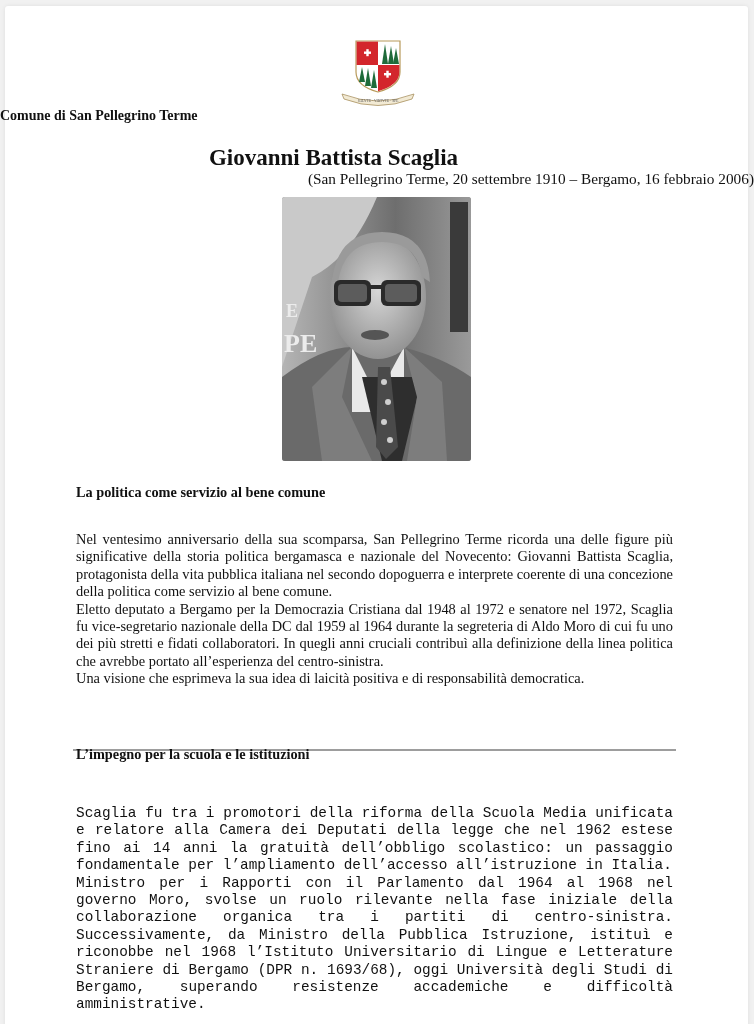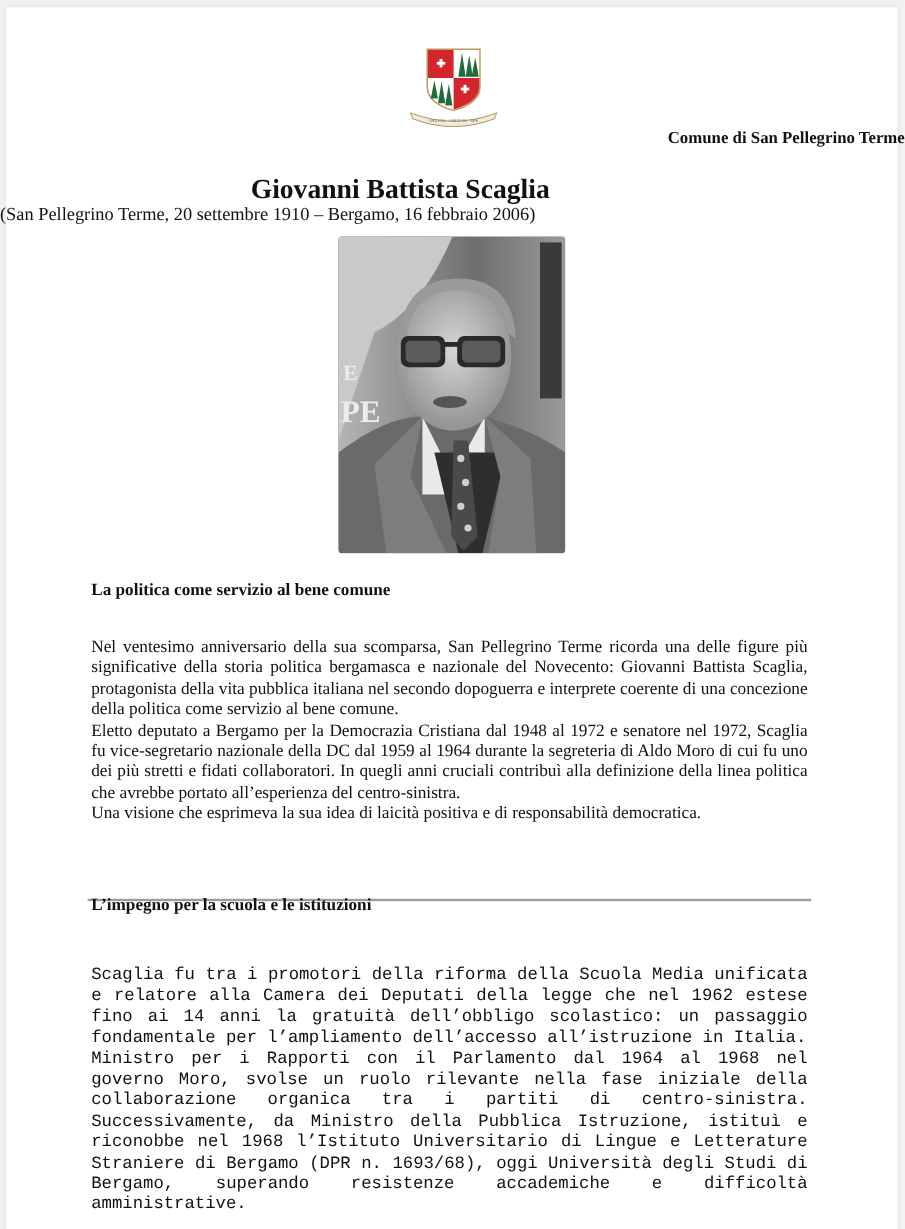--- a/index.html
+++ b/index.html
@@ -11,29 +11,29 @@
   }
   .page {
     position: absolute; left: 5px; top: 6px; width: 743px; height: 1030px;
     background: #ffffff;
     border-radius: 3px;
     box-shadow: 0 0 4px rgba(0,0,0,0.08);
   }
   .logo { position: absolute; left: 338px; top: 36px; width: 80px; height: 72px; }
   .comune {
     position: absolute; left: 0; width: 754px; top: 108px;
-    text-align: right; font-weight: bold; font-size: 14px;
+    text-align: left; font-weight: bold; font-size: 14px;
   }
   .title {
     position: absolute; left: 0; width: 667px; top: 145px;
     text-align: center; font-weight: bold; font-size: 23px; letter-spacing: 0px;
   }
   .subtitle {
     position: absolute; left: 0; width: 754px; top: 170px;
-    text-align: left; font-size: 15.3px;
+    text-align: right; font-size: 15.3px;
   }
   .photo {
     position: absolute; left: 282px; top: 197px; width: 189px; height: 264px;
     border-radius: 3px; overflow: hidden; background: #8a8a8a;
   }
   .section-heading {
     position: absolute; left: 76px; font-weight: bold; font-size: 14.3px;
   }
   .body-text {
     position: absolute; left: 76px; width: 597px;

